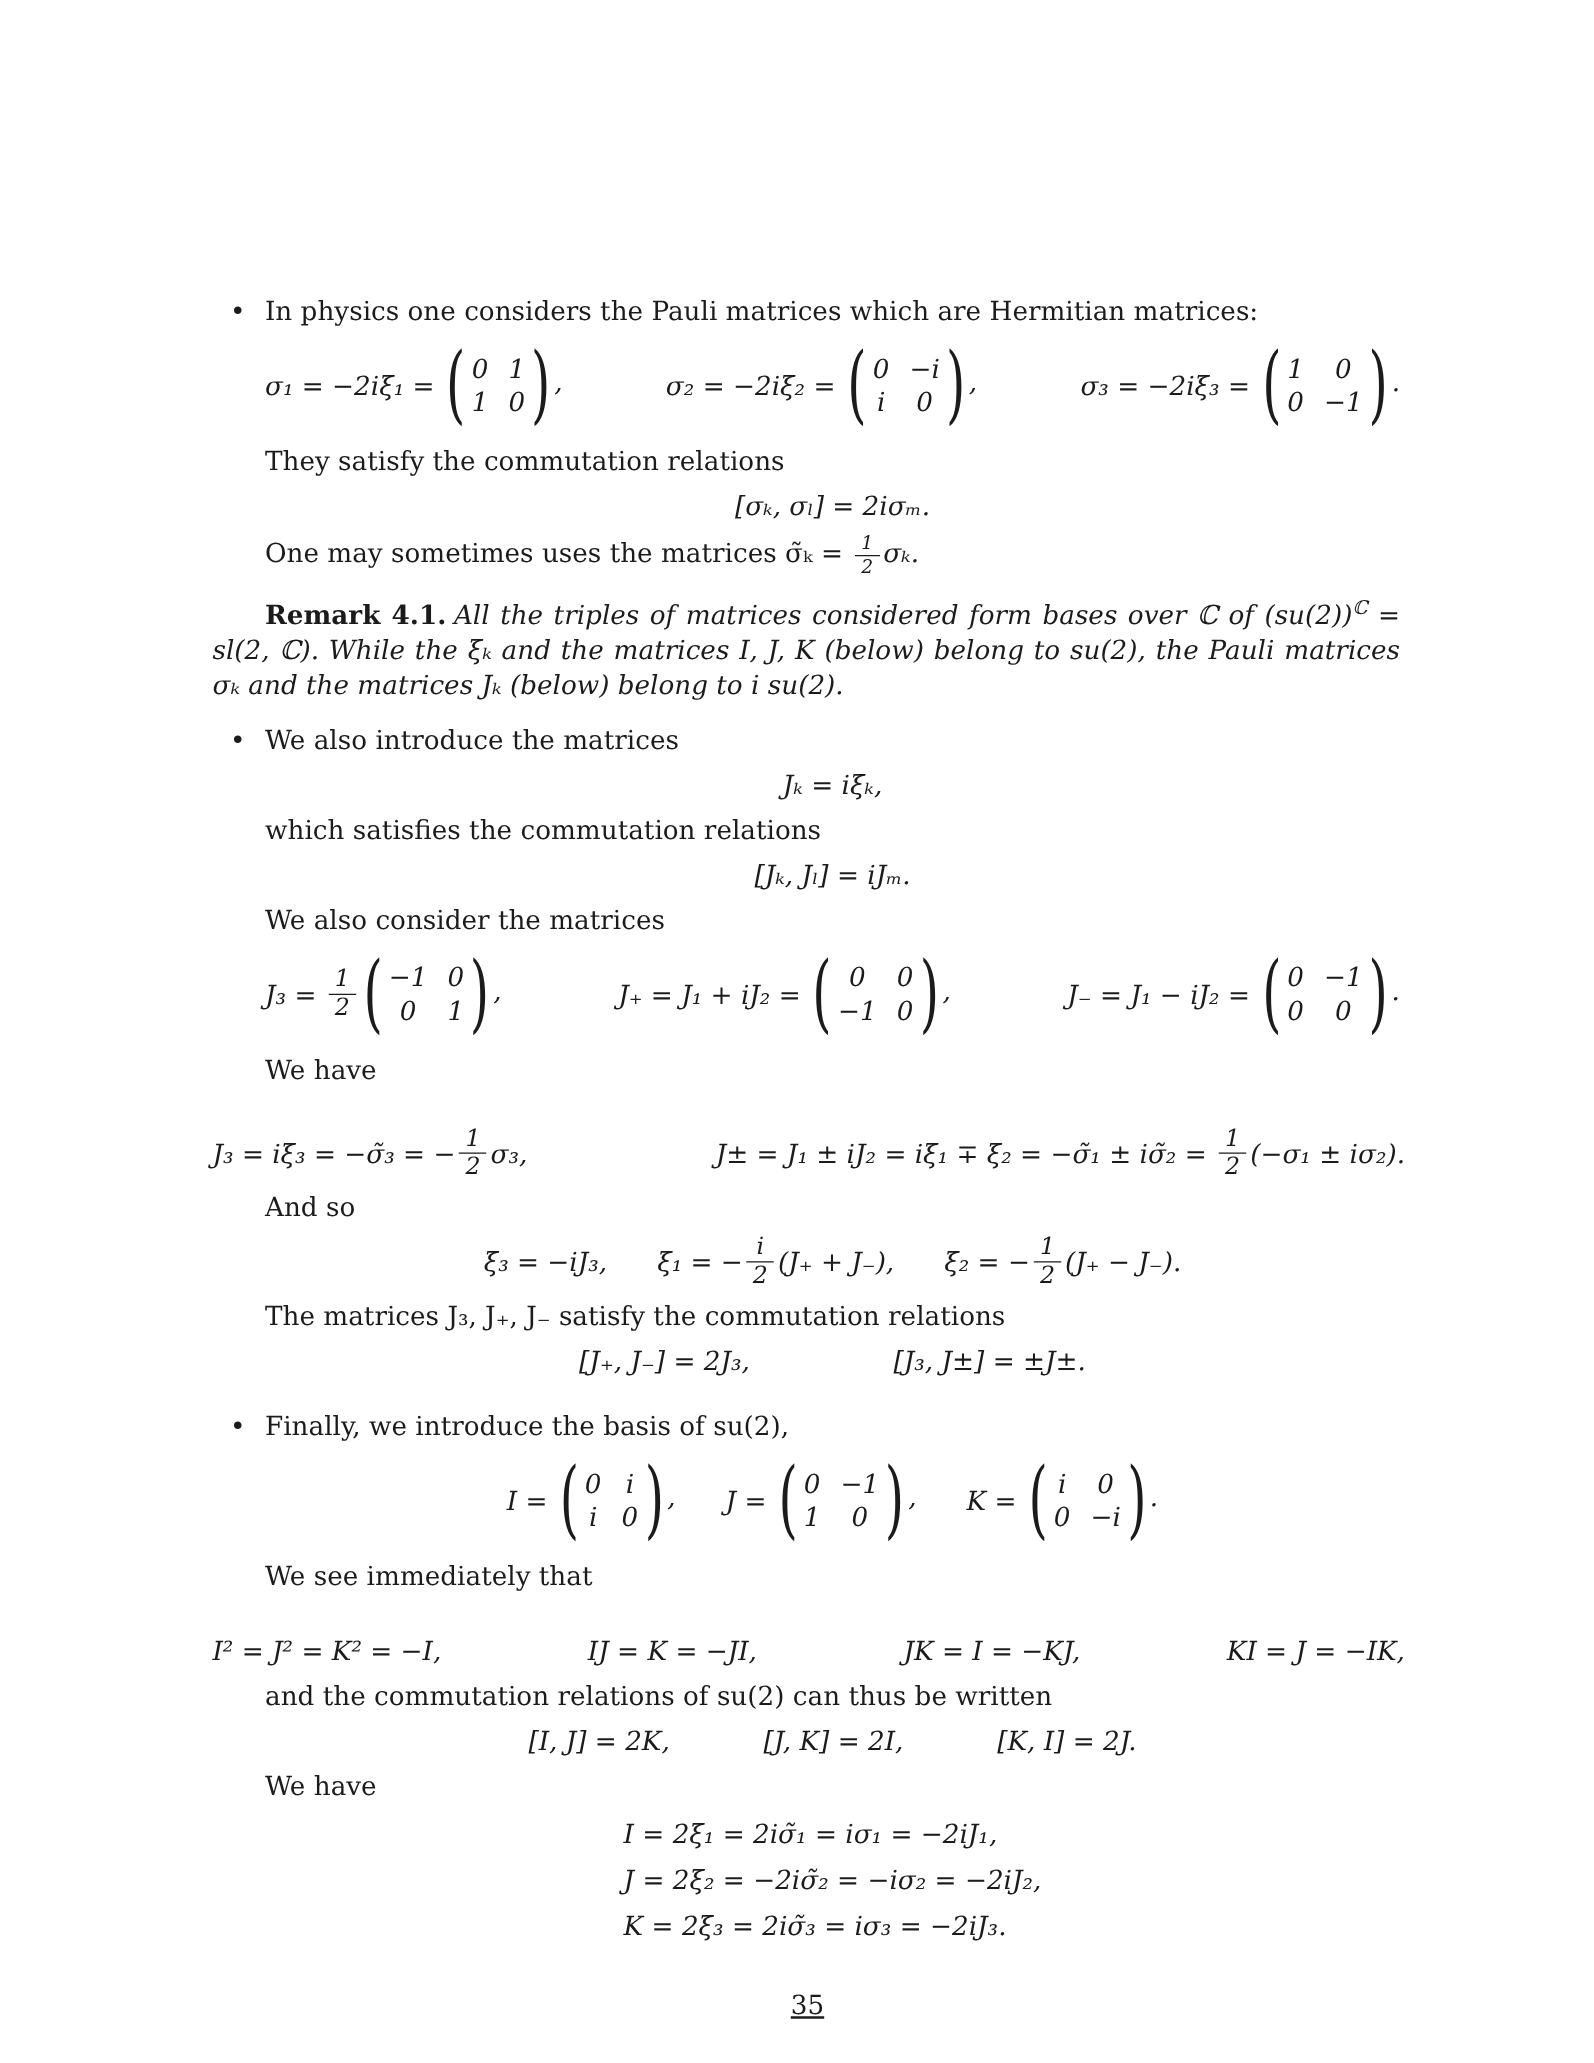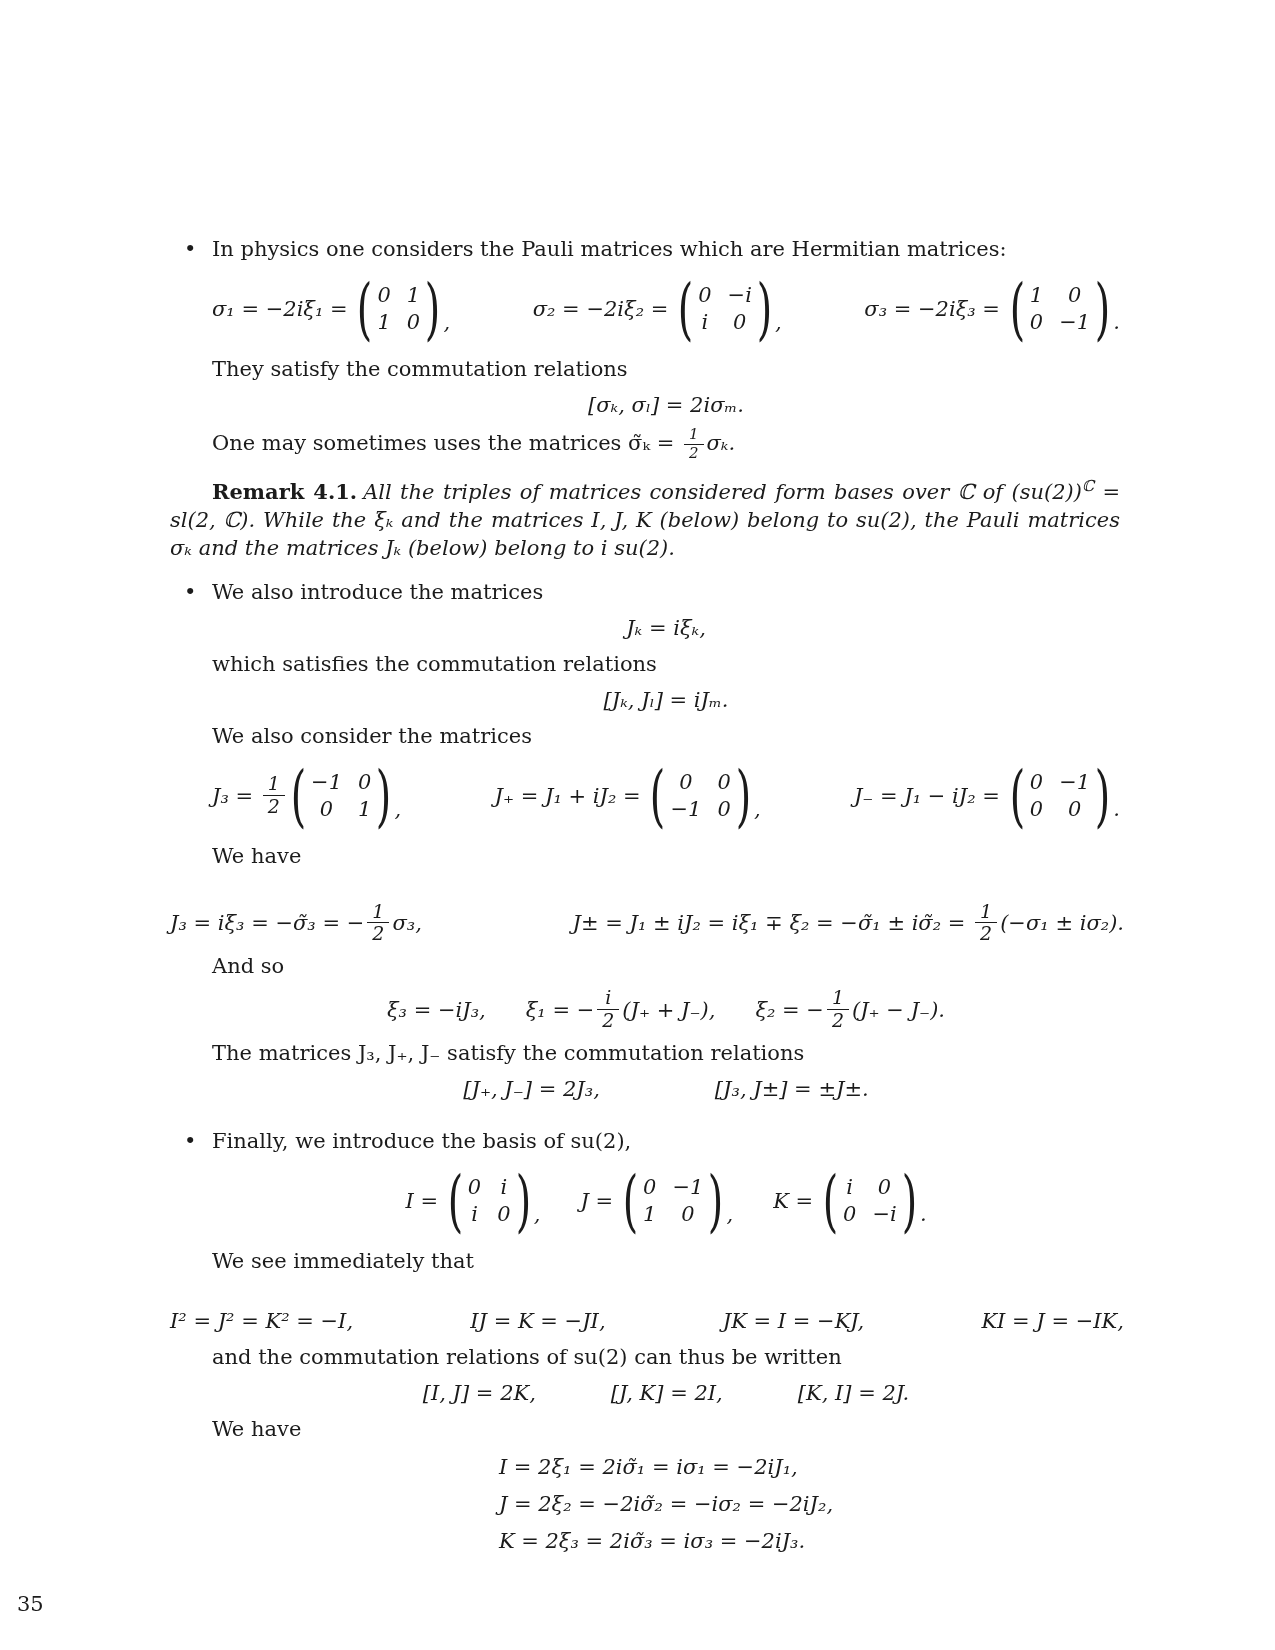--- a/index.html
+++ b/index.html
@@ -35,21 +35,21 @@
     margin:10px 0 0 -42px;
     text-indent:42px;
     text-align:justify;
     font-style:italic;
   }
   .remark .rlabel { font-style:normal; font-weight:bold; padding-right:6px; }
   .remark sup { font-size:0.72em; font-style:italic; }
 
   
   .eq {
-    display:flex; justify-content:center; 
+    display:flex; justify-content:center; align-items:center;
     margin:8px 0; white-space:nowrap;
   }
   .eq.gap60 { gap:40px; }
   .eq.gap75 { gap:75px; }
   .eq.gap90 { gap:115px; }
   .eq.wide { justify-content:space-between; margin-left:-42px; margin-right:-4px; gap:0;margin-top:32px; }
   .eq.mtx { min-height:80px; margin:6px 0; }
   .grp { display:inline-flex; align-items:center; white-space:pre; }
   .mtext { font-style:italic; white-space:pre; }
   .tail { align-self:flex-end; padding-bottom:13px; }
@@ -77,21 +77,21 @@
   .frac .fd { font-size:19px; border-top:1.4px solid currentColor; padding:1px 5px 0; }
   .frac.inline { font-size:0.8em; }
   .frac.inline .fn, .frac.inline .fd { font-size:15px; }
 
   
   .eq-stack { display:flex; justify-content:center; margin-top:10px; }
   .eq-stack .lines { display:flex; flex-direction:column; align-items:flex-start; gap:9px; }
 
   .pageno {
     position:absolute; left:17px; right:0; bottom:32px;
-    text-align:left; font-style:normal;
+    text-align:center; font-style:normal;text-decoration:underline;
   }
 </style>
 </head>
 <body>
 
 <div class="page">
 
   <div class="item first">
     <span class="bullet">•</span>
     <div class="ibody">

